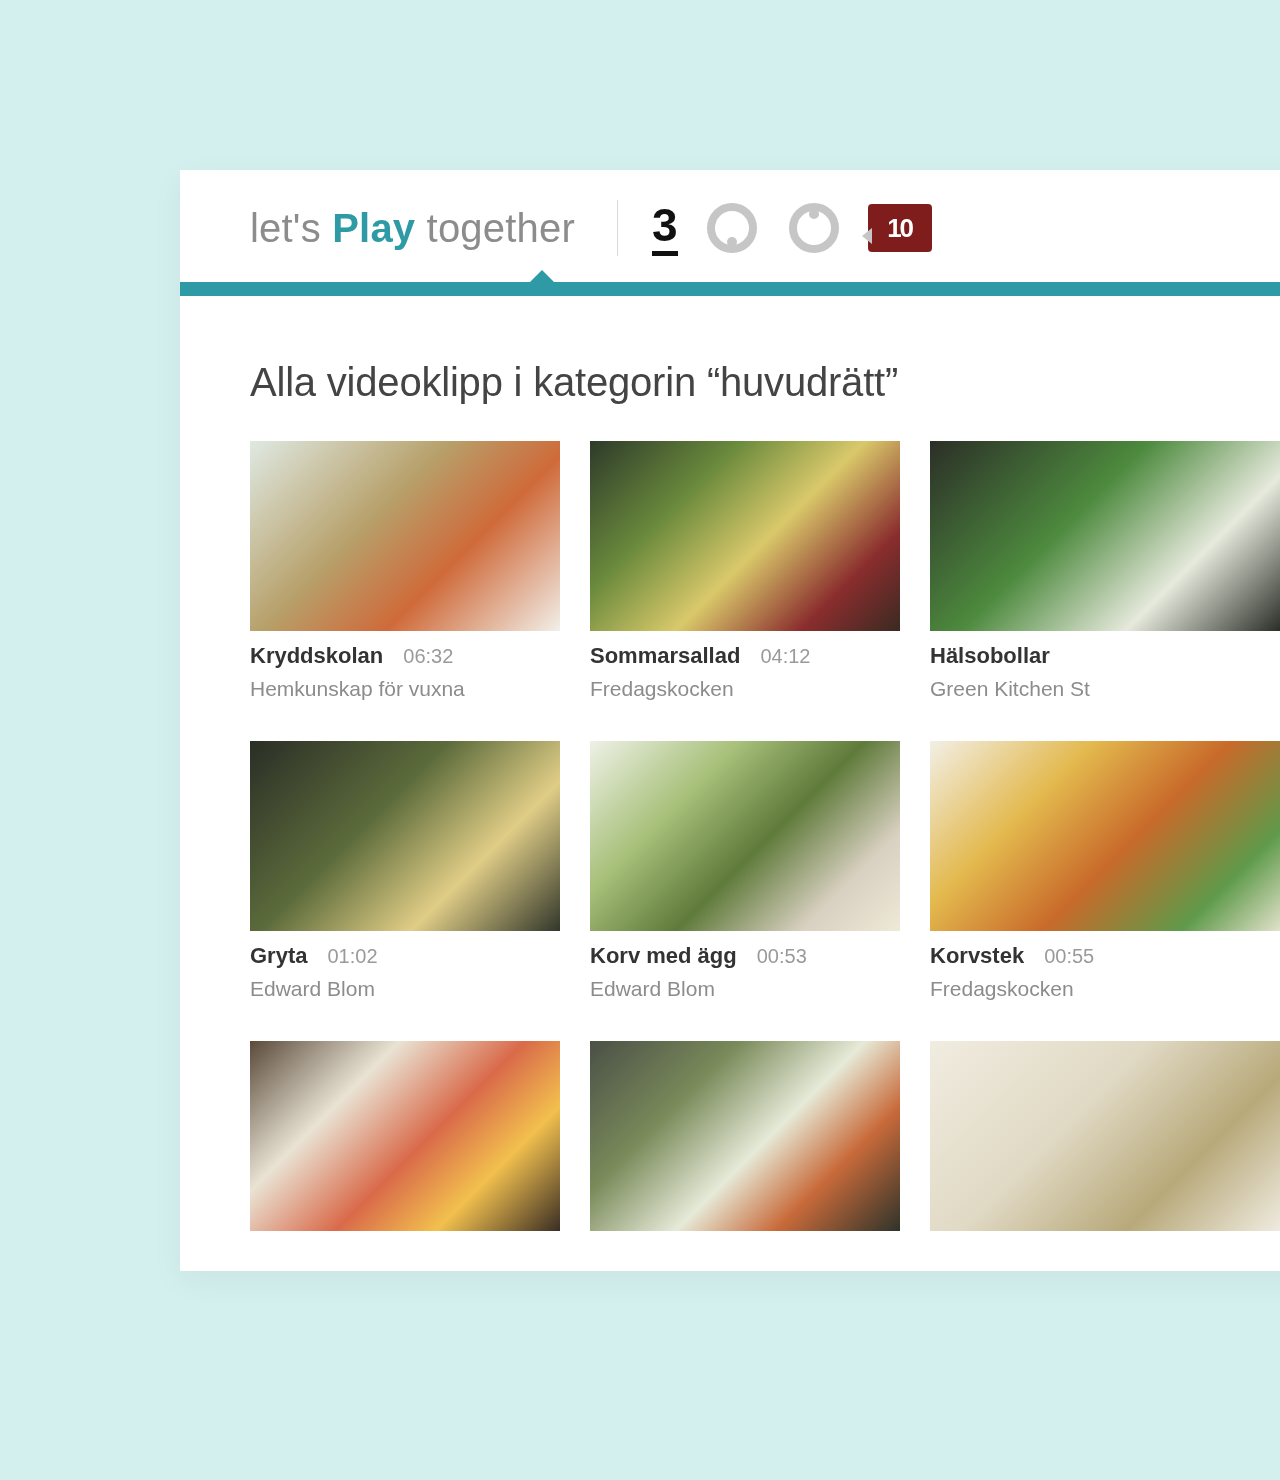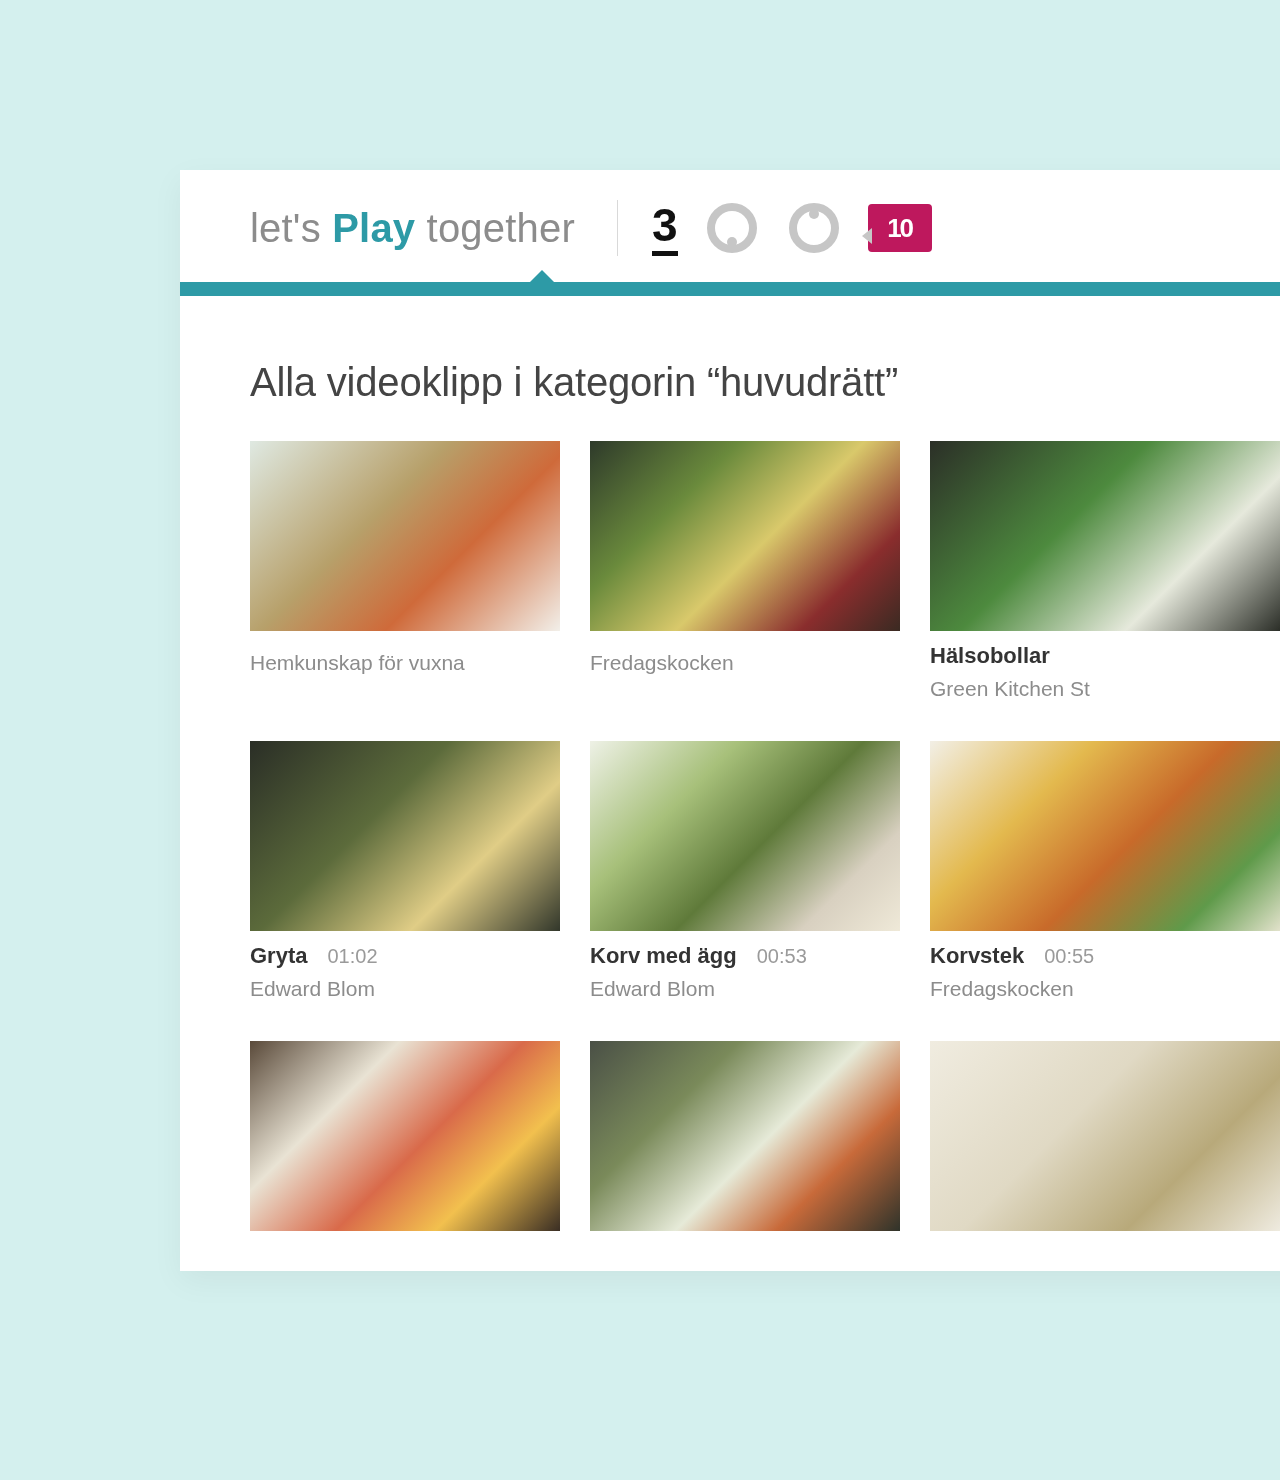--- a/index.html
+++ b/index.html
@@ -69,21 +69,21 @@
   }
   .ring .dot {
     position: absolute;
     width: 10px; height: 10px;
     background: #c6c6c6;
     border-radius: 50%;
   }
   .ring.six .dot { bottom: -2px; left: 50%; transform: translateX(-50%); }
   .ring.eight .dot { top: -2px; left: 50%; transform: translateX(-50%); }
   .ch-10 {
-    background: #be185d;
+    background: #7f1d1d;
     color: #fff;
     font-weight: 800;
     width: 64px;
     height: 48px;
     border-radius: 4px;
     position: relative;
   }
   .ch-10::after {
     content: "";
     position: absolute;
@@ -209,27 +209,35 @@
   </div>
 
   <div class="content">
     <h1 class="page-title">Alla videoklipp i kategorin “huvudrätt”</h1>
 
     <div class="grid">
 
       <div class="card">
         <div class="thumb t1"></div>
         <div class="meta">
+          <div class="meta-row">
+            <span class="title">Kryddskolan</span>
+            <span class="dur">06:32</span>
+          </div>
           <div class="show">Hemkunskap för vuxna</div>
         </div>
       </div>
 
       <div class="card">
         <div class="thumb t2"></div>
         <div class="meta">
+          <div class="meta-row">
+            <span class="title">Sommarsallad</span>
+            <span class="dur">04:12</span>
+          </div>
           <div class="show">Fredagskocken</div>
         </div>
       </div>
 
       <div class="card wide">
         <div class="thumb t3"></div>
         <div class="meta">
           <div class="meta-row">
             <span class="title">Hälsobollar</span>
             <span class="dur"></span>

